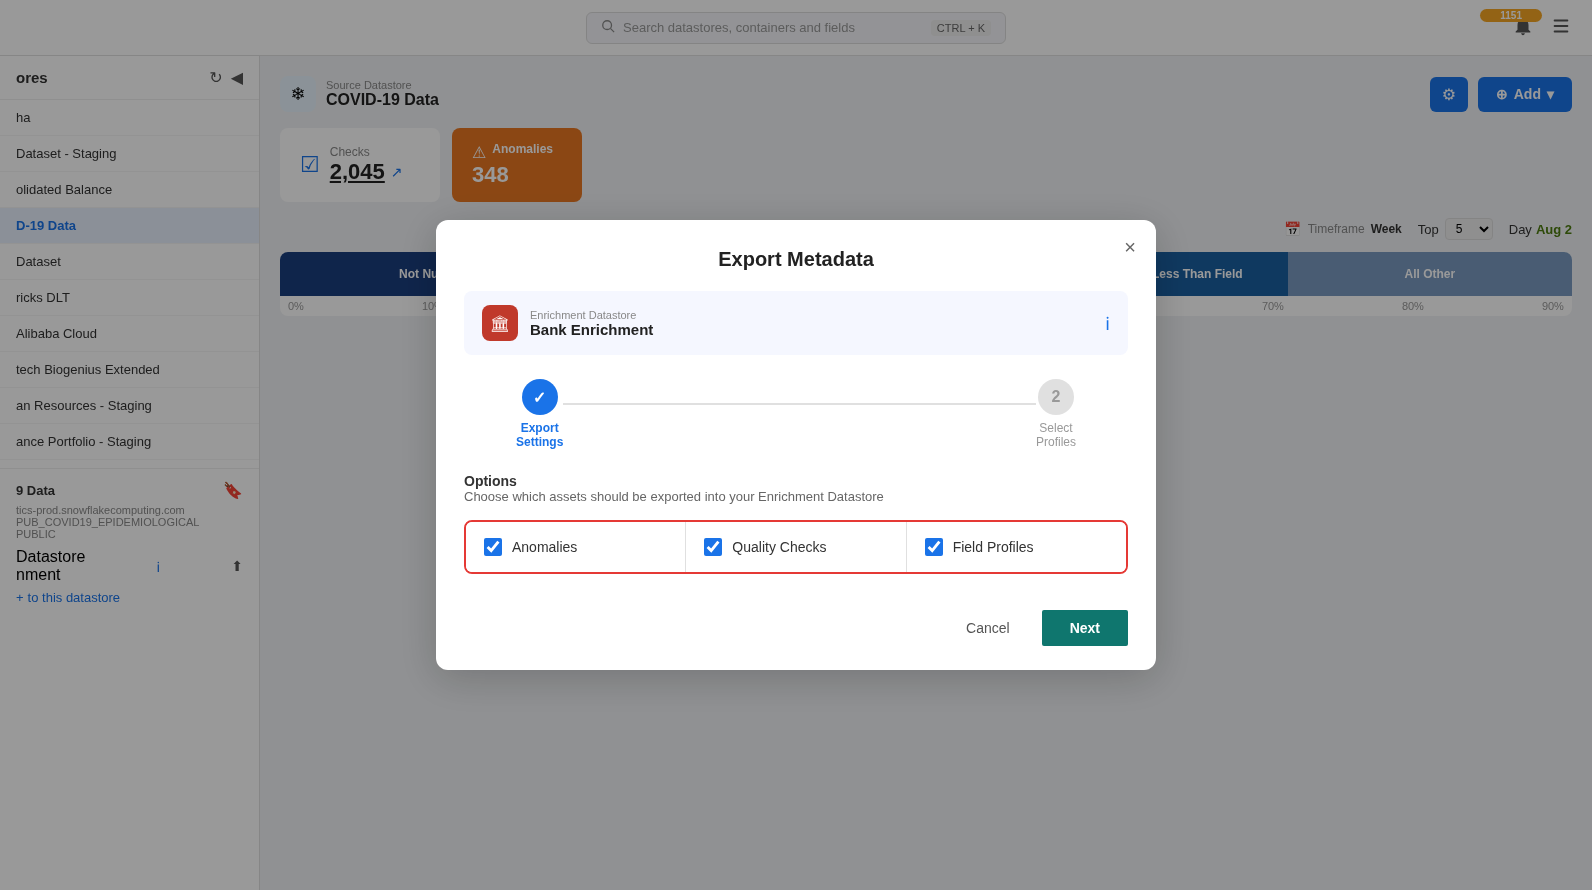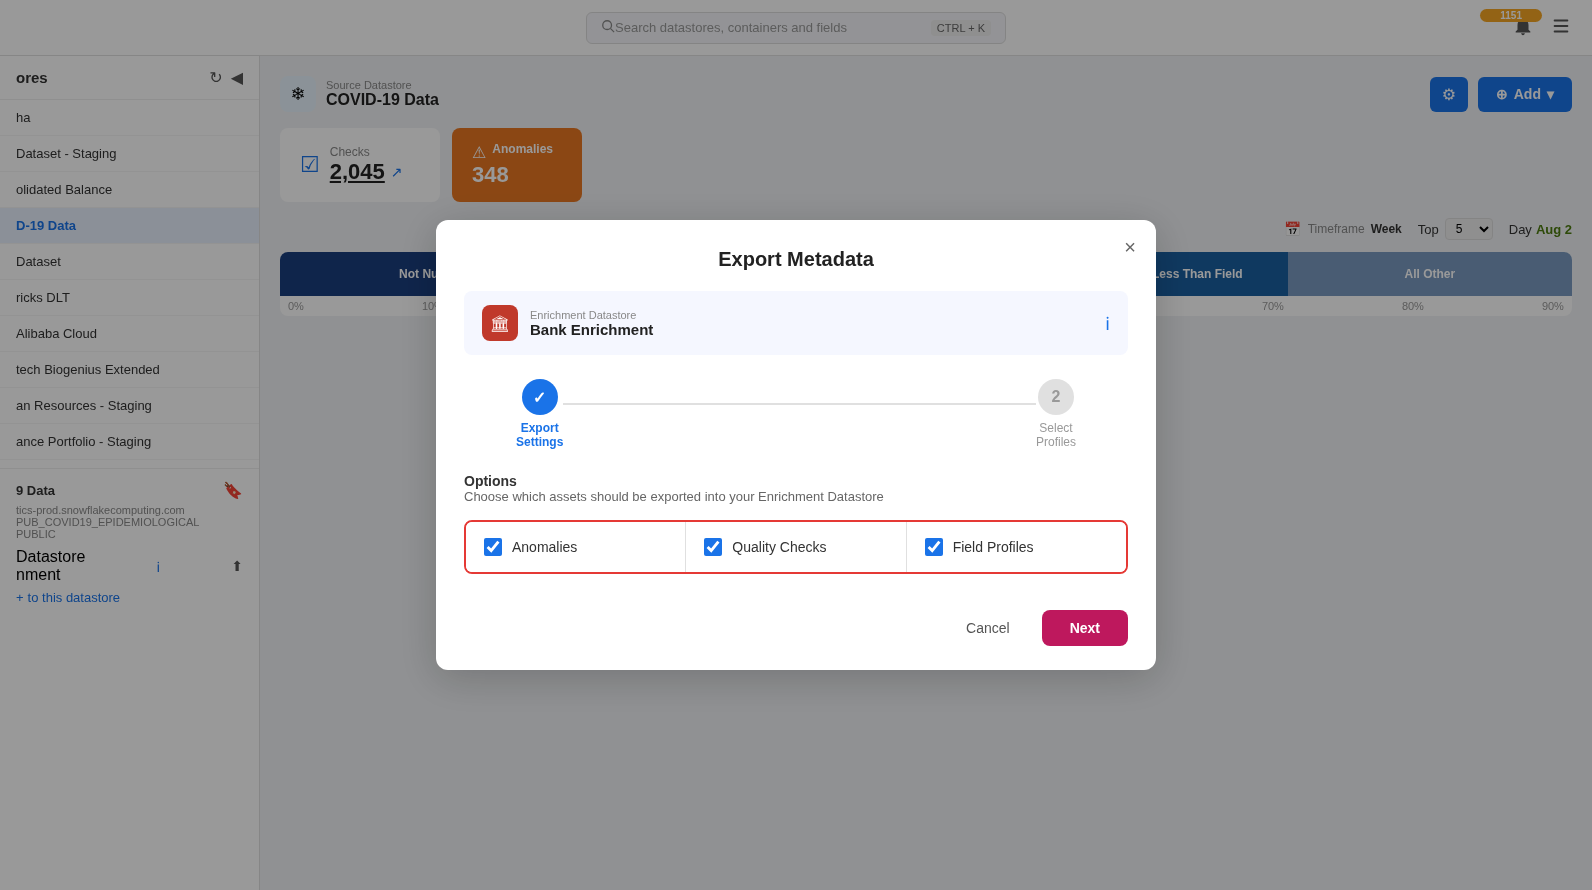--- a/index.html
+++ b/index.html
@@ -6,21 +6,21 @@
     body { font-family: -apple-system, BlinkMacSystemFont, 'Segoe UI', sans-serif; background: #f0f2f5; overflow: hidden; width: 1592px; height: 890px; position: relative; }
 
     
     .topbar {
       position: absolute; top: 0; left: 0; right: 0; height: 56px;
       background: #fff; border-bottom: 1px solid #e0e0e0;
       display: flex; align-items: center; justify-content: center;
       z-index: 1;
     }
     .search-bar {
-      display: flex; align-items: center; 
+      display: flex; align-items: center; gap: 8px;
       background: #f5f6fa; border: 1px solid #ddd; border-radius: 6px;
       padding: 6px 14px; width: 420px;
     }
     .search-text { color: #999; font-size: 13px; flex: 1; }
     .search-shortcut {
       background: #eee; border-radius: 4px; padding: 2px 6px;
       font-size: 11px; color: #666; display: flex; gap: 4px; align-items: center;
     }
     .topbar-right {
       position: absolute; right: 20px; top: 0; height: 56px;
@@ -180,21 +180,21 @@
     
     .modal-footer {
       display: flex; justify-content: flex-end; align-items: center;
       gap: 12px; padding: 16px 28px 24px;
     }
     .btn-cancel {
       background: none; border: none; color: #555; font-size: 14px;
       cursor: pointer; padding: 10px 20px; border-radius: 6px;
     }
     .btn-next {
-      background: #be185d; color: #fff; border: none; border-radius: 8px;
+      background: #0f766e; color: #fff; border: none; border-radius: 2px;
       padding: 10px 28px; font-size: 14px; font-weight: 700; cursor: pointer;
     }
 
     
     .bar-chart-section {
       background: #fff; border-radius: 8px; overflow: hidden;
       margin-top: 12px;
     }
     .bar-chart-row {
       display: flex; height: 44px;

